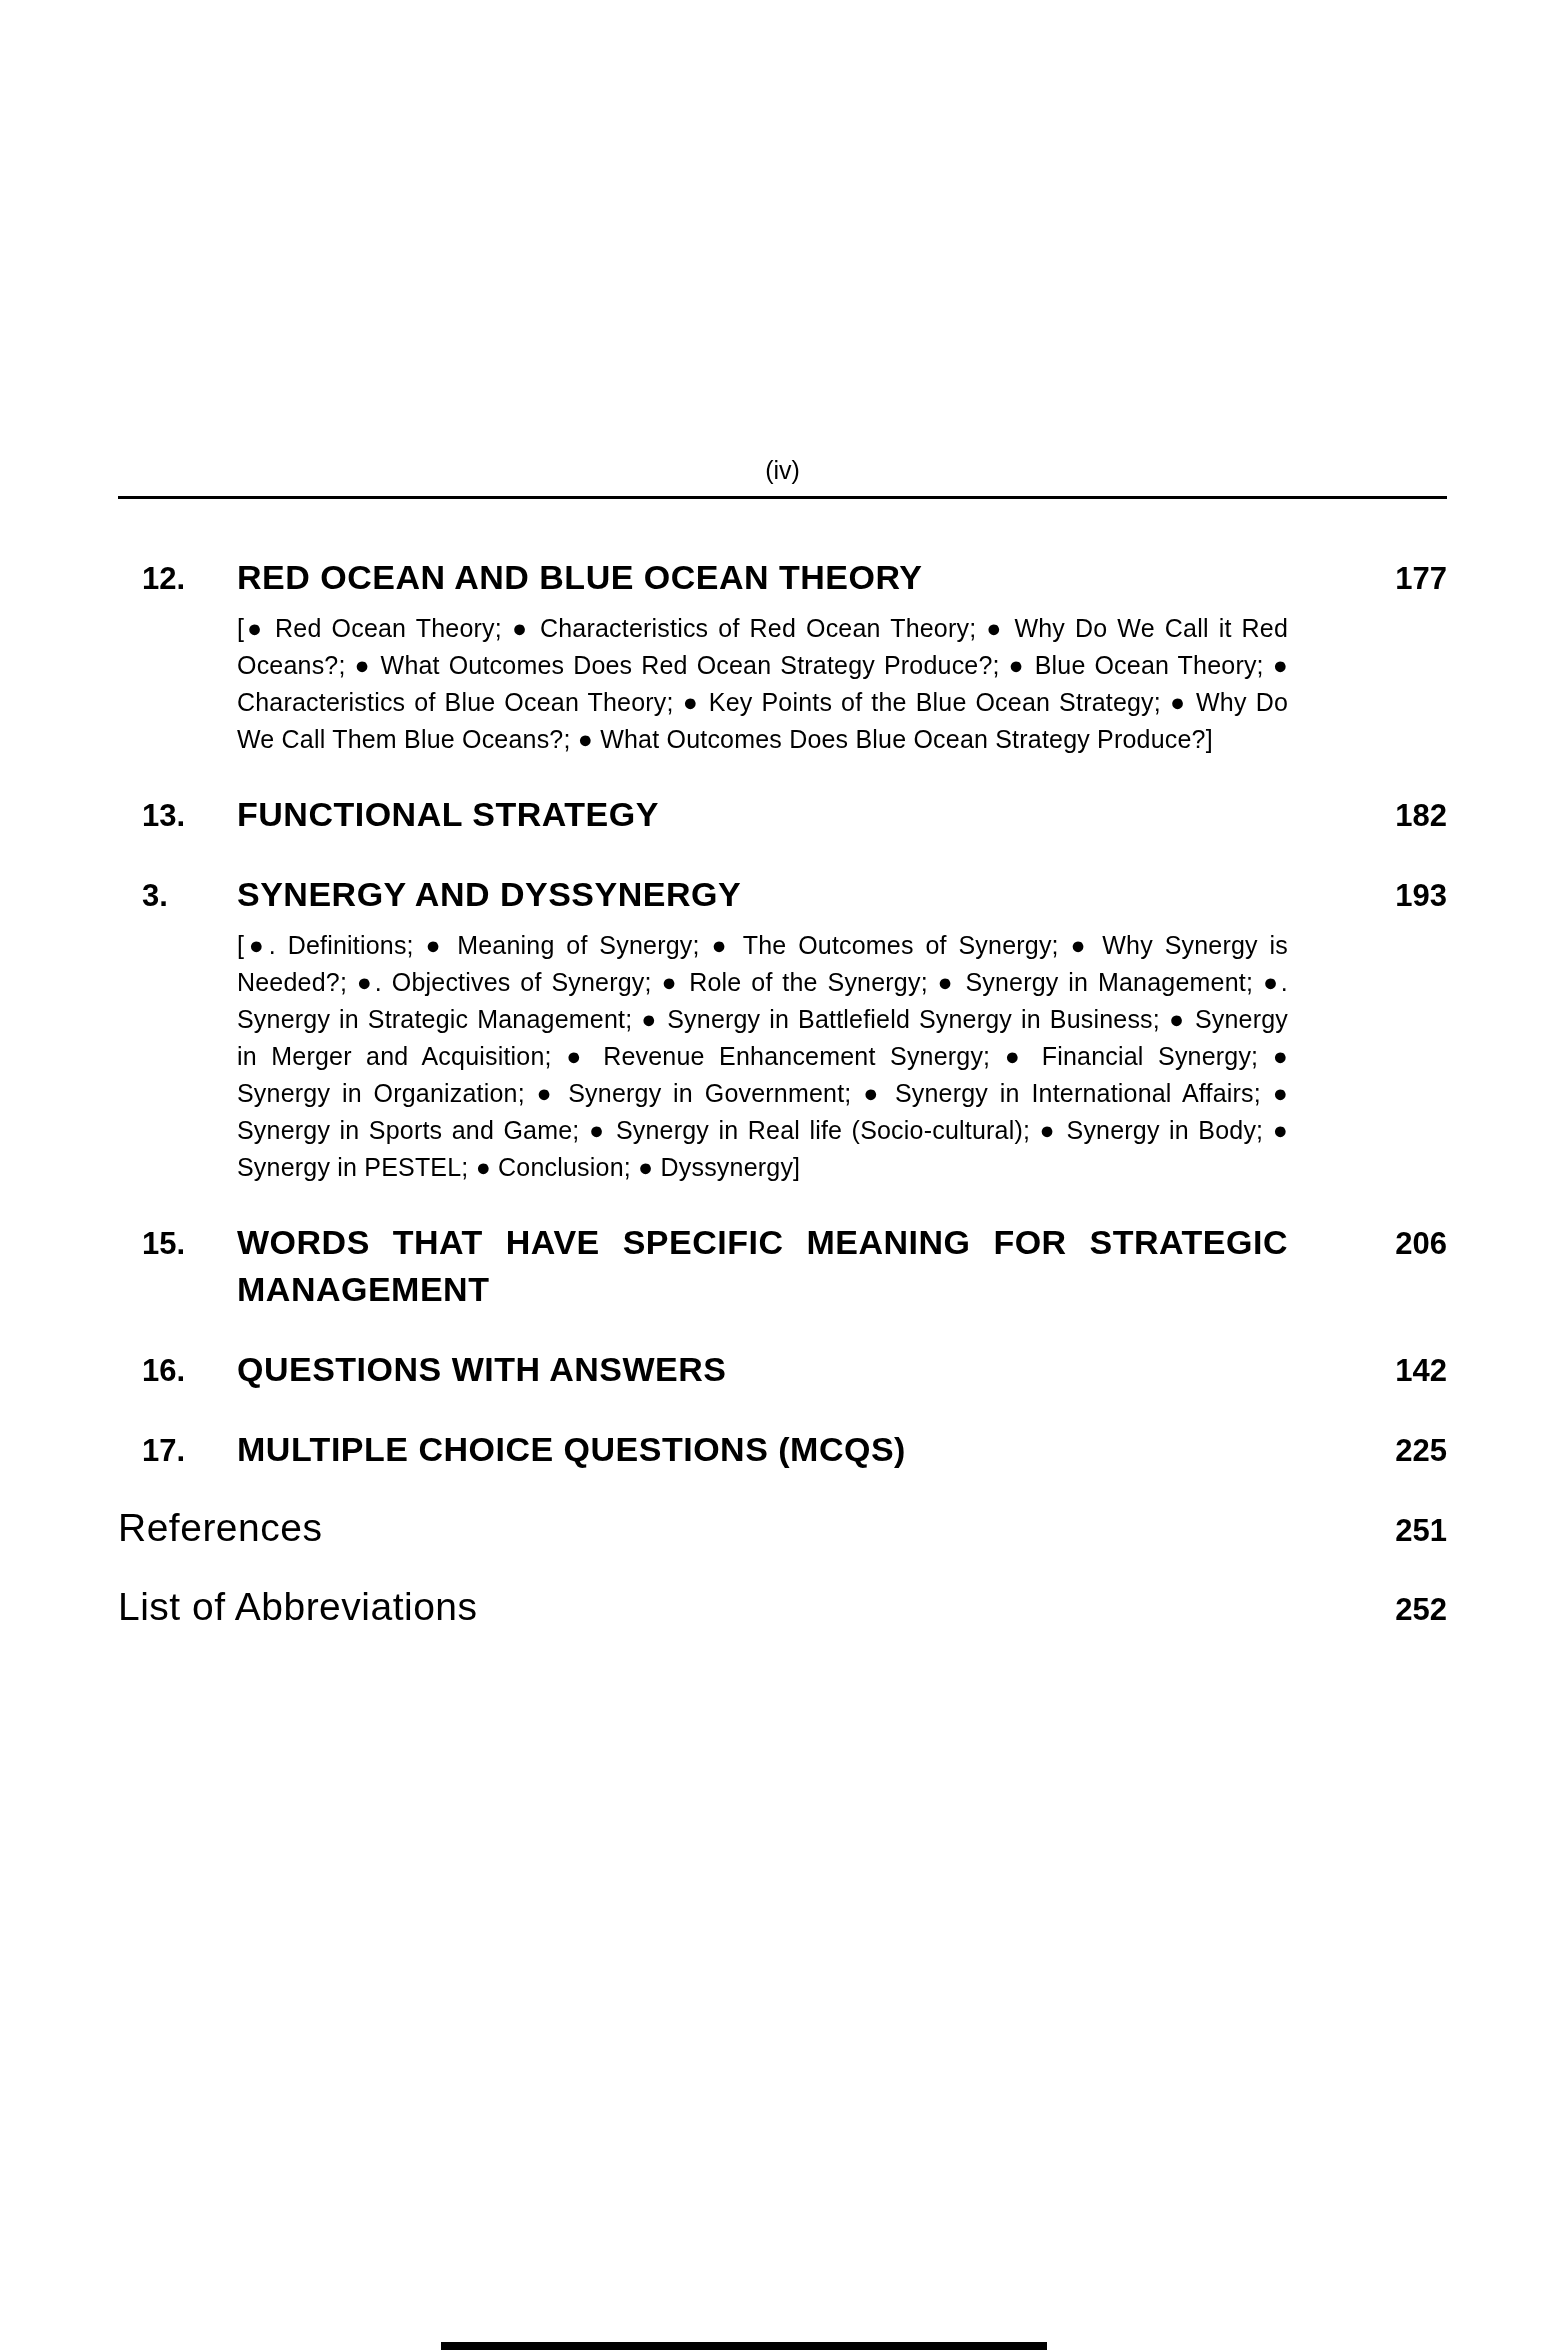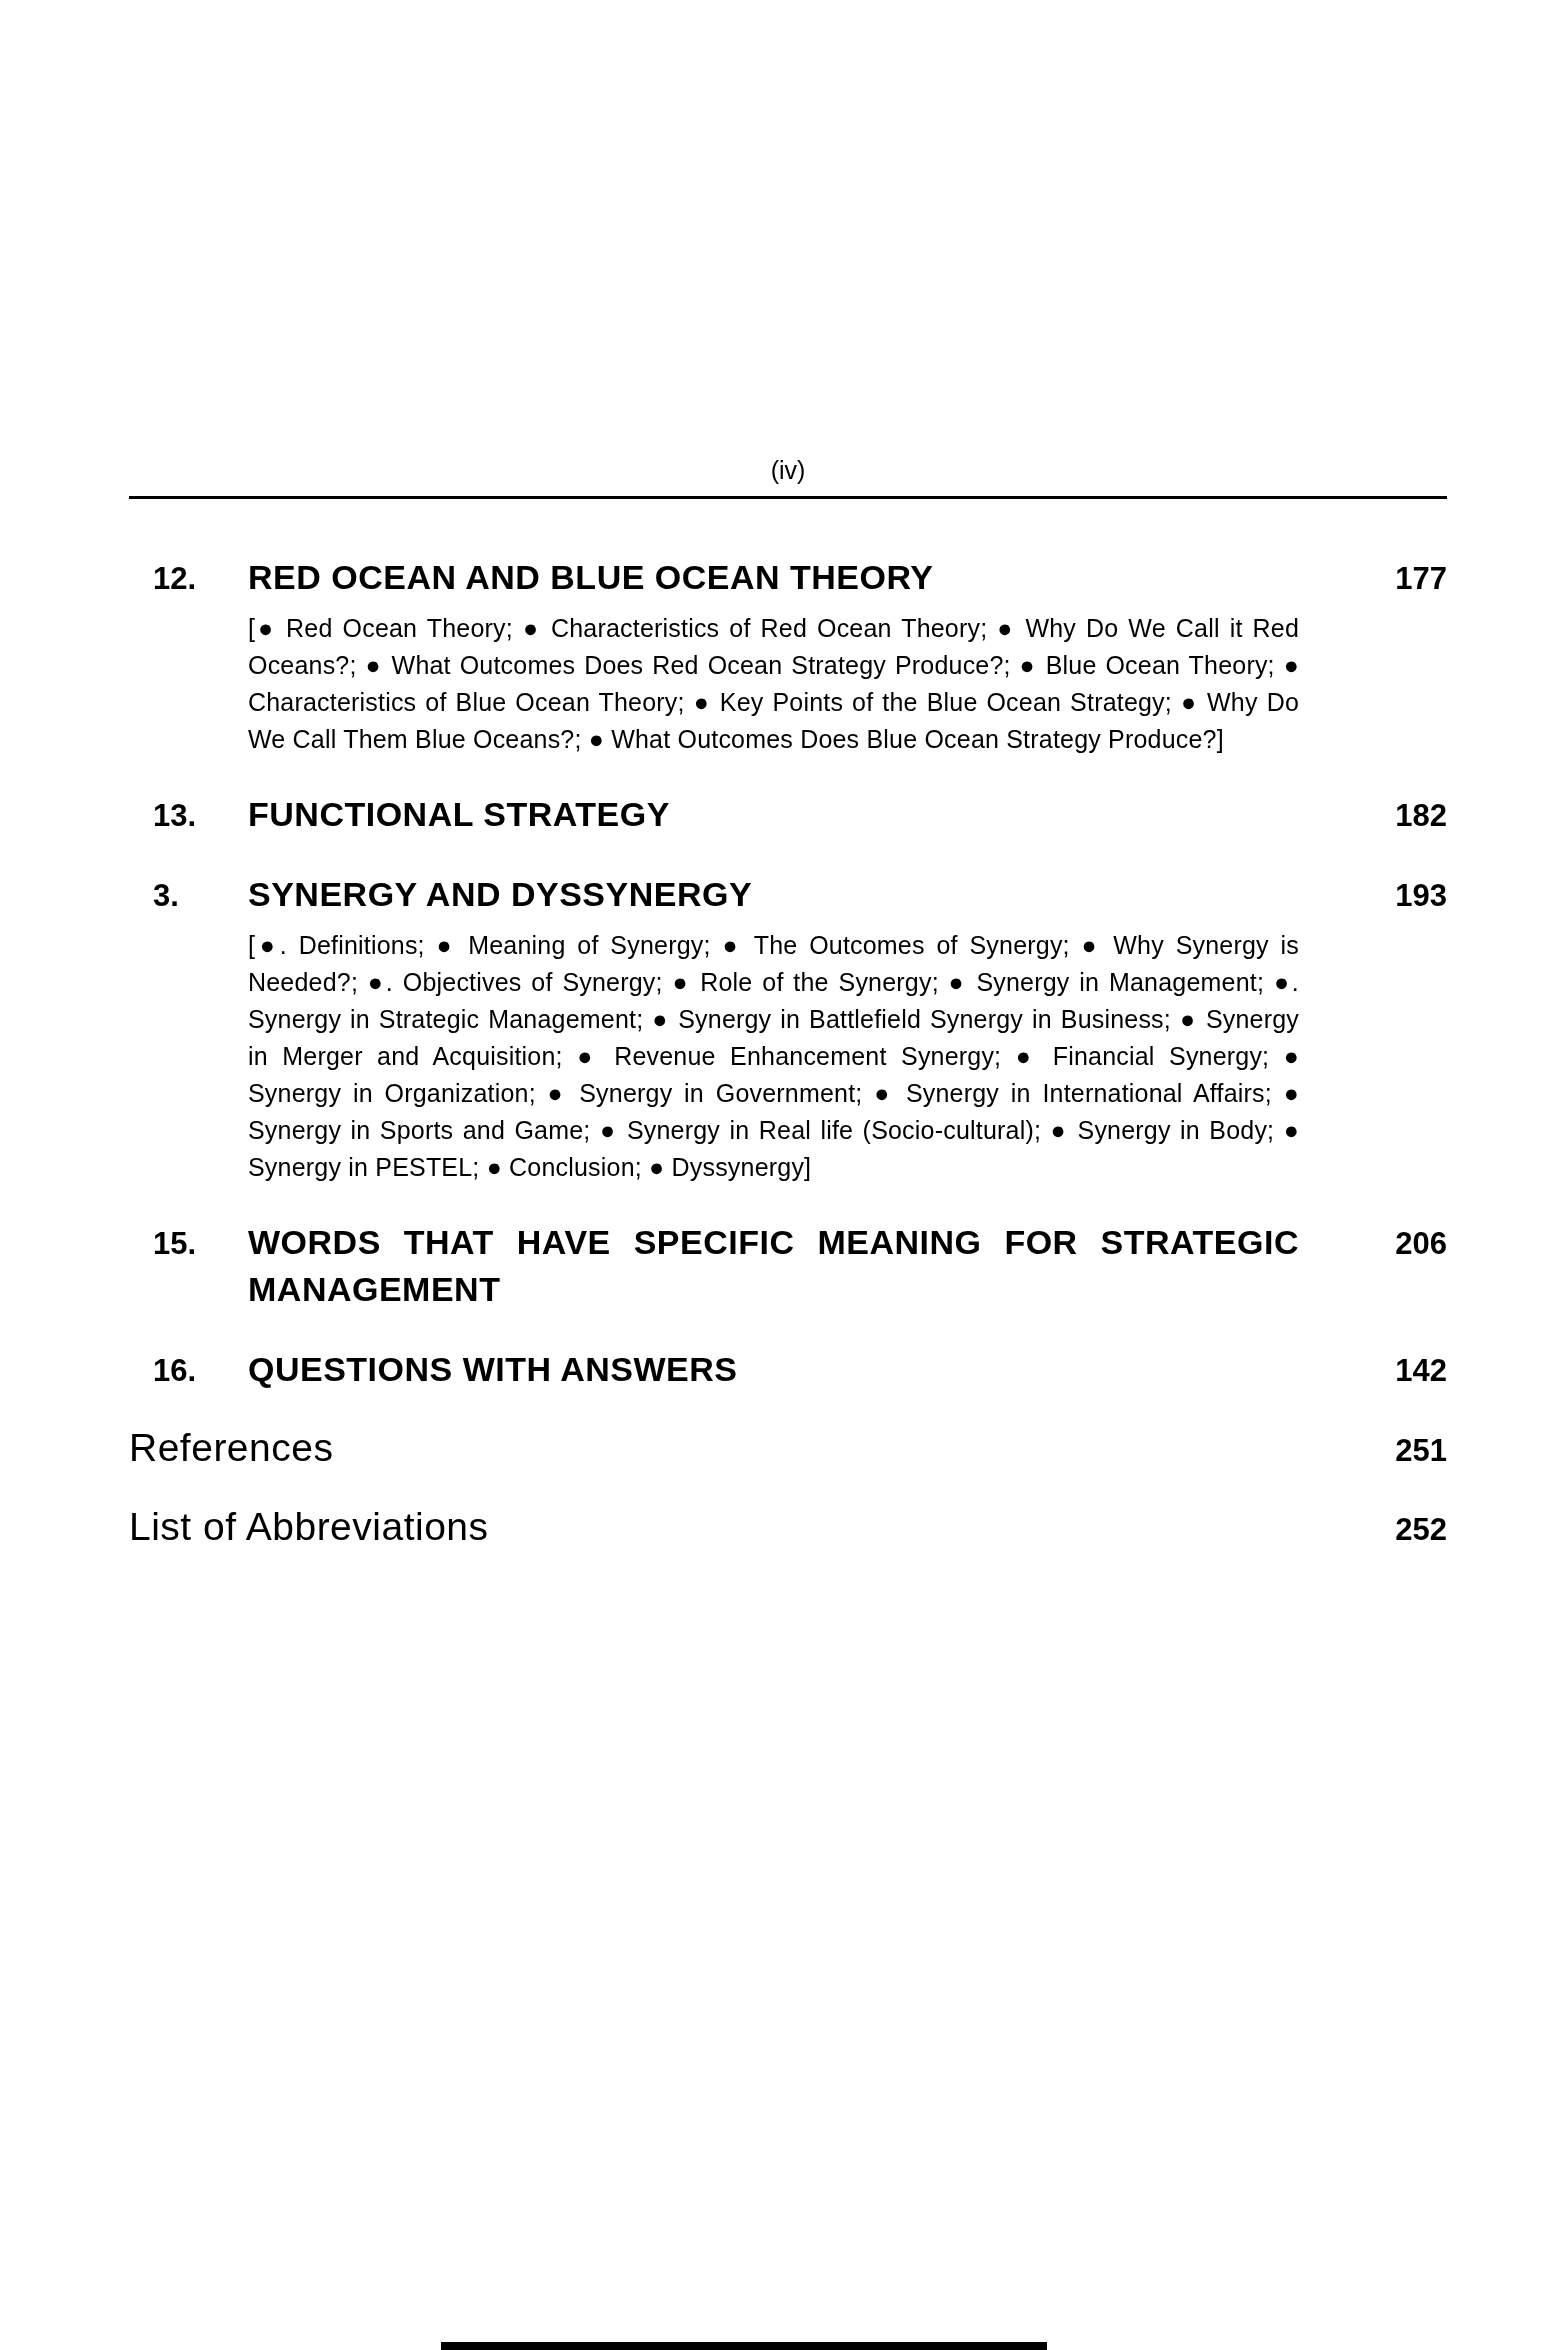--- a/index.html
+++ b/index.html
@@ -7,21 +7,21 @@
     position: relative;
     width: 1568px;
     height: 2351px;
     background: #ffffff;
     font-family: "Liberation Sans", sans-serif;
     color: #000000;
     overflow: hidden;
   }
   .content {
     position: absolute;
-    left: 129px;
+    left: 118px;
     right: 121px;
     top: 457px;
   }
   .folio {
     text-align: center;
     font-size: 25px;
     line-height: 27.5px;
   }
   .rule {
     margin-top: 11px;
@@ -129,20 +129,27 @@
       </div>
 
       <div class="entry">
         <div class="num">16.</div>
         <div>
           <div class="title">QUESTIONS WITH ANSWERS</div>
         </div>
         <div class="pg">142</div>
       </div>
 
+      <div class="entry">
+        <div class="num">17.</div>
+        <div>
+          <div class="title">MULTIPLE CHOICE QUESTIONS (MCQS)</div>
+        </div>
+        <div class="pg">225</div>
+      </div>
 
       <div class="bm">
         <div class="bm-title">References</div>
         <div class="pg">251</div>
       </div>
 
       <div class="bm">
         <div class="bm-title">List of Abbreviations</div>
         <div class="pg">252</div>
       </div>

